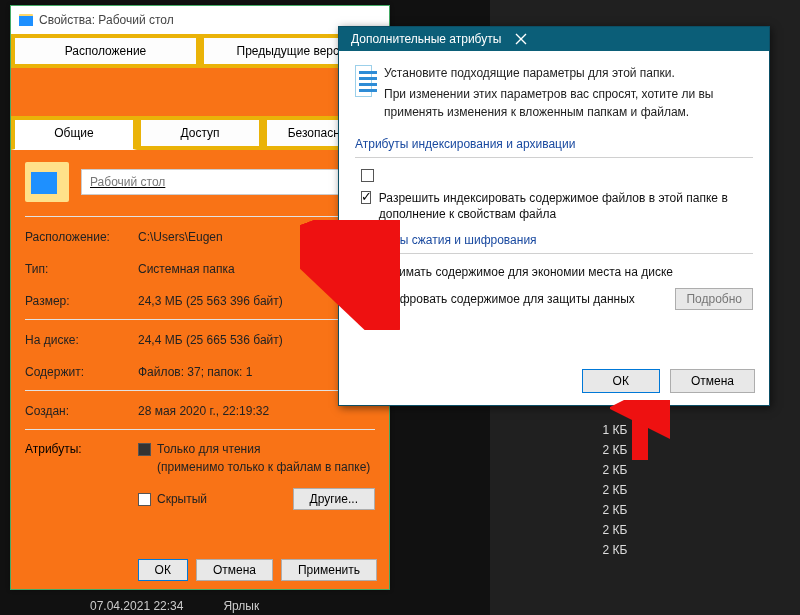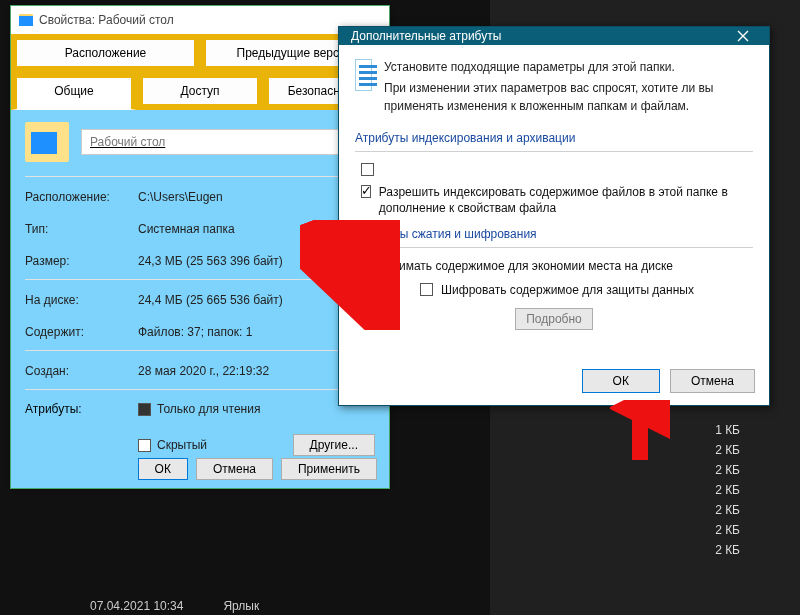--- a/index.html
+++ b/index.html
@@ -1,35 +1,35 @@
 <!DOCTYPE html>
 <html><head>
 <meta charset="utf-8">
 <style>
   * { box-sizing: border-box; margin: 0; padding: 0; font-family: "Segoe UI", Tahoma, sans-serif; font-size: 12px; }
   body { width: 800px; height: 615px; background: #111; position: relative; overflow: hidden; }
 
   
   .bg-list { position: absolute; right: 0; top: 0; width: 310px; height: 615px; color: #ddd; background: #202020; padding-top: 420px; }
-  .bg-row { display: flex; justify-content: flex-end; gap: 20px; padding: 3px 60px 3px 0; }
+  .bg-row { display: flex; justify-content: center; gap: 20px; padding: 3px 60px 3px 0; }
 
   
   .prop-win {
-    position: absolute; left: 10px; top: 5px; width: 380px; height: 484px;
-    background: #7dd3fc; border: 1px solid #4a6; box-shadow: 0 0 4px rgba(0,0,0,.3);
+    position: absolute; left: 10px; top: 5px; width: 380px; height: 585px;
+    background: #f97316; border: 1px solid #4a6; box-shadow: 0 0 4px rgba(0,0,0,.3);
   }
   .prop-title { height: 28px; display: flex; align-items: center; gap: 6px; padding: 0 8px; background: #fff; }
   .folder-ico { width: 14px; height: 12px; background: #ffd86b; border-radius: 1px; position: relative; }
   .folder-ico::after { content:""; position:absolute; inset:2px 0 0 0; background:#1e90ff; }
   .prop-title span { color:#444; }
 
   .tabs { display:flex; flex-wrap:wrap; }
-  .tab { flex:1 1 33%; text-align:center; padding:6px 0; border:6px solid #eab308; background:#fdfdfd; cursor:pointer; }
+  .tab { flex:1 1 33%; text-align:center; padding:6px 0; border:4px solid #eab308; background:#fdfdfd; cursor:pointer; }
   .tab.active { background:#fff; border-bottom:1px solid #fff; font-weight:normal; }
-  .tabrow2 .tab { flex:1 1 33%; }
+  .tabrow2 .tab { flex:1 1 33%;margin-top:48px; }
 
   .prop-body { padding:12px 14px 8px; }
   .name-row { display:flex; gap:12px; align-items:center; margin-bottom:14px;text-decoration:underline; }
   .big-folder { width:44px; height:40px; background:#ffe18a; border-radius:2px; position:relative; }
   .big-folder::after{content:"";position:absolute;left:6px;top:10px;width:26px;height:22px;background:#1e90ff;}
   .name-input { flex:1; border:1px solid #ccc; padding:5px 8px; color:#777; background:#fff; }
 
   .kv { display:flex; gap:8px; padding:9px 0; }
   .kv .k { width:105px; color:#222; }
   .kv .v { flex:1; color:#222; }
@@ -45,35 +45,35 @@
   .btn { border:1px solid #adadad; background:#e8e8e8; padding:3px 16px; cursor:pointer; }
   .btn.default { border:1px solid #0078d7;margin-left:39px; }
 
   .prop-footer { position:absolute; bottom:8px; right:12px; display:flex; gap:8px; }
 
   
   .adv-win {
     position:absolute; left:338px; top:26px; width:432px; height:380px;
     background:#fff; border:1px solid #0b4f66; box-shadow:2px 2px 8px rgba(0,0,0,.5);
   }
-  .adv-title { height:18px; background:#0b5e78; color:#fff; display:flex; align-items:center; justify-content:space-between; padding:0 6px 0 12px; font-size:13px; }
+  .adv-title { height:24px; background:#0b5e78; color:#fff; display:flex; align-items:center; justify-content:flex-start; padding:0 6px 0 12px; font-size:13px; }
   .close-x { width:40px; height:26px; display:flex; align-items:center; justify-content:center; cursor:pointer; }
   .adv-body { padding:14px 16px; }
   .info-row { display:flex; gap:12px; margin-bottom:12px; }
   .info-ico { width:28px; height:32px; background:#fff; border:1px solid #9cd0ea; position:relative; }
   .info-ico::before{content:"";position:absolute;left:3px;top:5px;width:18px;height:3px;background:#2e8cd6;box-shadow:0 6px 0 #2e8cd6,0 12px 0 #2e8cd6,0 18px 0 #2e8cd6;}
   .info-text p { color:#222; line-height:1.45; margin-bottom:4px; }
   .group-label { color:#1a4aa0; margin:10px 0 6px; }
   .group-line { height:1px; background:#d0d0d0; margin-bottom:10px; }
   .adv-chk { display:flex; align-items:flex-start; gap:8px; margin-bottom:8px; padding-left:6px; }
   .adv-chk .chkbox { margin-top:1px; }
   .adv-chk .chkbox.tick{ position:relative; }
   .adv-chk .chkbox.tick::after{content:"✓"; position:absolute; left:-1px; top:-4px; font-size:13px; color:#000;}
   .adv-chk span { color:#111; line-height:1.35; }
-  .encrypt-row { display:flex; align-items:center; gap:10px;flex-direction:column; }
+  .encrypt-row { display:flex; align-items:center; gap:10px; }
   .encrypt-row .btn { padding:3px 10px; color:#777; }
   .adv-footer { position:absolute; bottom:12px; right:14px; display:flex; gap:10px; }
 
   
   .arrow { position:absolute; pointer-events:none; }
   .arrow svg { display:block; }
 </style>
 </head>
 <body>
 
@@ -94,21 +94,21 @@
       <span>2 КБ</span>
     </div>
   <div class="bg-row">
       <span>2 КБ</span>
     </div>
   <div class="bg-row">
       <span>2 КБ</span>
     </div>
 </div>
 <div style="position:absolute;bottom:2px;left:90px;color:#ccc;display:flex;gap:40px;">
-  <span>07.04.2021 10:34</span>
+  <span>07.04.2021 22:34</span>
     <span>Ярлык</span>
 </div>
 
 <div class="prop-win">
   <div class="prop-title">
     <span class="folder-ico"></span>
     <span>Свойства: Рабочий стол</span>
   </div>
 
   <div class="tabs">
@@ -155,20 +155,21 @@
       </div>
     <div class="sep"></div>
 
     <div class="attr-block">
       <div class="k">Атрибуты:</div>
       <div class="attr-col">
         <div class="chklabel">
           <span class="chkbox filled"></span>
           <span>Только для чтения</span>
         </div>
+        <div class="subnote">(применимо только к файлам в папке)</div>
         <div style="height:14px"></div>
         <div style="display:flex;align-items:center;gap:2px;justify-content:center;">
           <div class="chklabel" style="margin:0">
             <span class="chkbox"></span>
             <span>Скрытый</span>
           </div>
           <div style="flex:1"></div>
           <button class="btn">Другие...</button>
         </div>
       </div>

